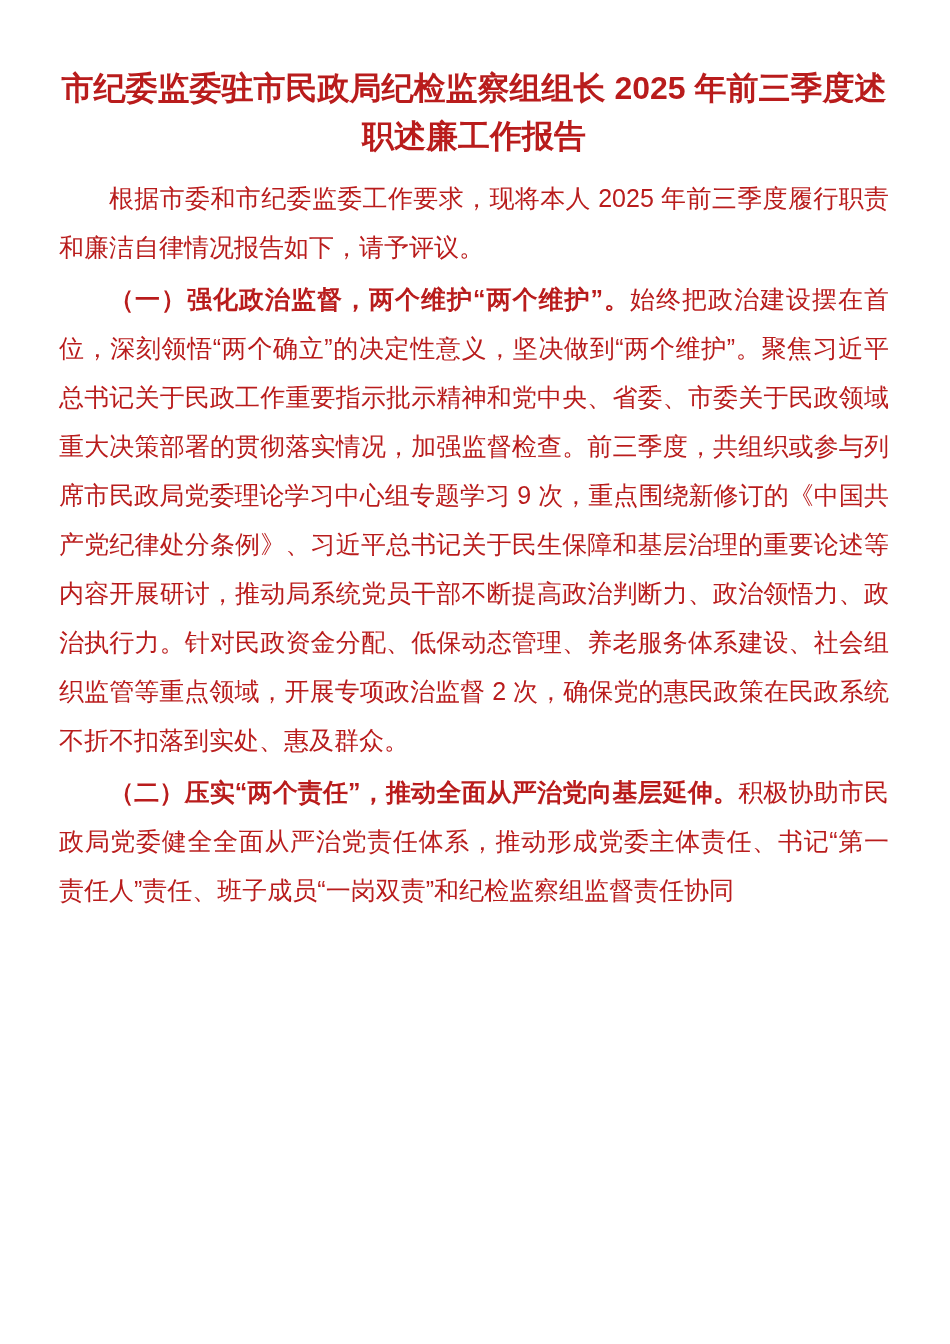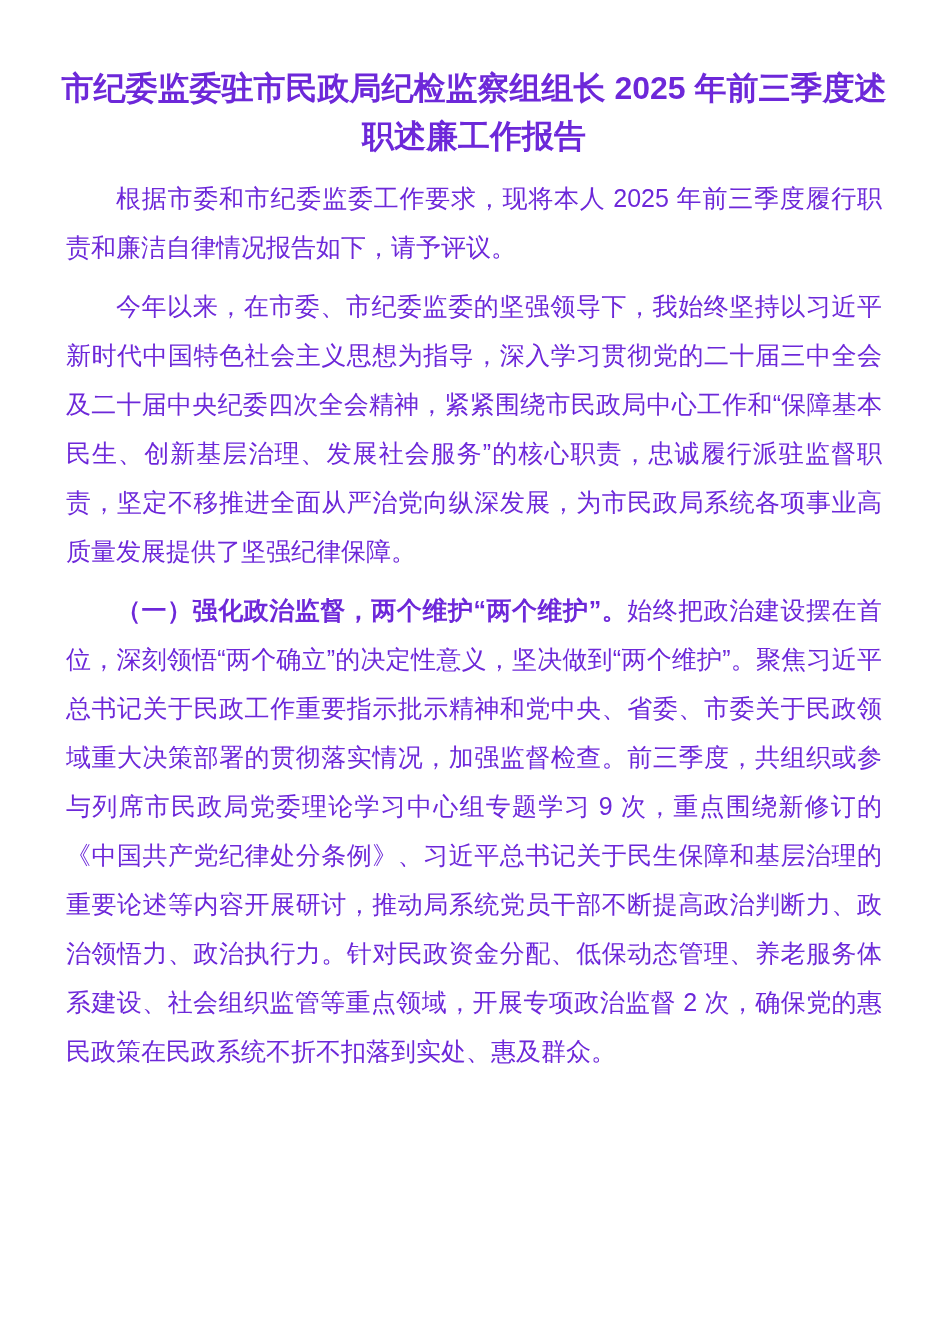--- a/index.html
+++ b/index.html
@@ -6,35 +6,35 @@
     margin: 0;
     padding: 0;
     background: #ffffff;
   }
   .page {
     position: relative;
     box-sizing: border-box;
     width: 950px;
     height: 1344px;
     background: #ffffff;
-    color: #6d28d9;
+    color: #b91c1c;
     padding: 64px 58px 0 56px;
     overflow: hidden;
     font-family: "Liberation Sans", sans-serif;
   }
   .doc-title {
     margin: 0 0 14px 0;
     font-size: 32px;
     line-height: 48px;
     font-weight: 700;
     text-align: center;
     word-break: break-all;
   }
   .para {
-    margin: 10px;
+    margin: 3px;
     font-size: 25px;
     line-height: 49px;
     font-weight: 400;
     text-align: justify;
     text-justify: inter-character;
     text-indent: 2em;
     word-break: break-all;
   }
   .section-heading {
     margin: 0;
@@ -51,18 +51,18 @@
 </head>
 <body>
 
 <div class="page">
 
   <h1 class="doc-title">市纪委监委驻市民政局纪检监察组组长 2025 年前三季度述职述廉工作报告</h1>
 
   <p class="para"><span>根据市委和市纪委监委工作要求，现将本人 2025 年前三季度履行职责和廉洁自律情况报告如下，请予评议。</span></p>
 
 
-  <p class="para"><span>今年以来，在市委、市纪委监委的坚强领导下，我始终坚持以习近平新时代中国特色社会主义思想为指导，深入学习贯彻党的二十届三中全会及二十届中央纪委四次全会精神，紧紧围绕市民政局中心工作和“保障基本民生、创新基层治理、发展社会服务”的核心职责，忠诚履行派驻监督职责，坚定不移推进全面从严治党向纵深发展，为市民政局系统各项事业高质量发展提供了坚强纪律保障。</span></p>
 
   <p class="para"><strong class="lead">（一）强化政治监督，两个维护“两个维护”。</strong><span>始终把政治建设摆在首位，深刻领悟“两个确立”的决定性意义，坚决做到“两个维护”。聚焦习近平总书记关于民政工作重要指示批示精神和党中央、省委、市委关于民政领域重大决策部署的贯彻落实情况，加强监督检查。前三季度，共组织或参与列席市民政局党委理论学习中心组专题学习 9 次，重点围绕新修订的《中国共产党纪律处分条例》、习近平总书记关于民生保障和基层治理的重要论述等内容开展研讨，推动局系统党员干部不断提高政治判断力、政治领悟力、政治执行力。针对民政资金分配、低保动态管理、养老服务体系建设、社会组织监管等重点领域，开展专项政治监督 2 次，确保党的惠民政策在民政系统不折不扣落到实处、惠及群众。</span></p>
 
+  <p class="para"><strong class="lead">（二）压实“两个责任”，推动全面从严治党向基层延伸。</strong><span>积极协助市民政局党委健全全面从严治党责任体系，推动形成党委主体责任、书记“第一责任人”责任、班子成员“一岗双责”和纪检监察组监督责任协同</span></p>
 
 </div>
 
 </body></html>

